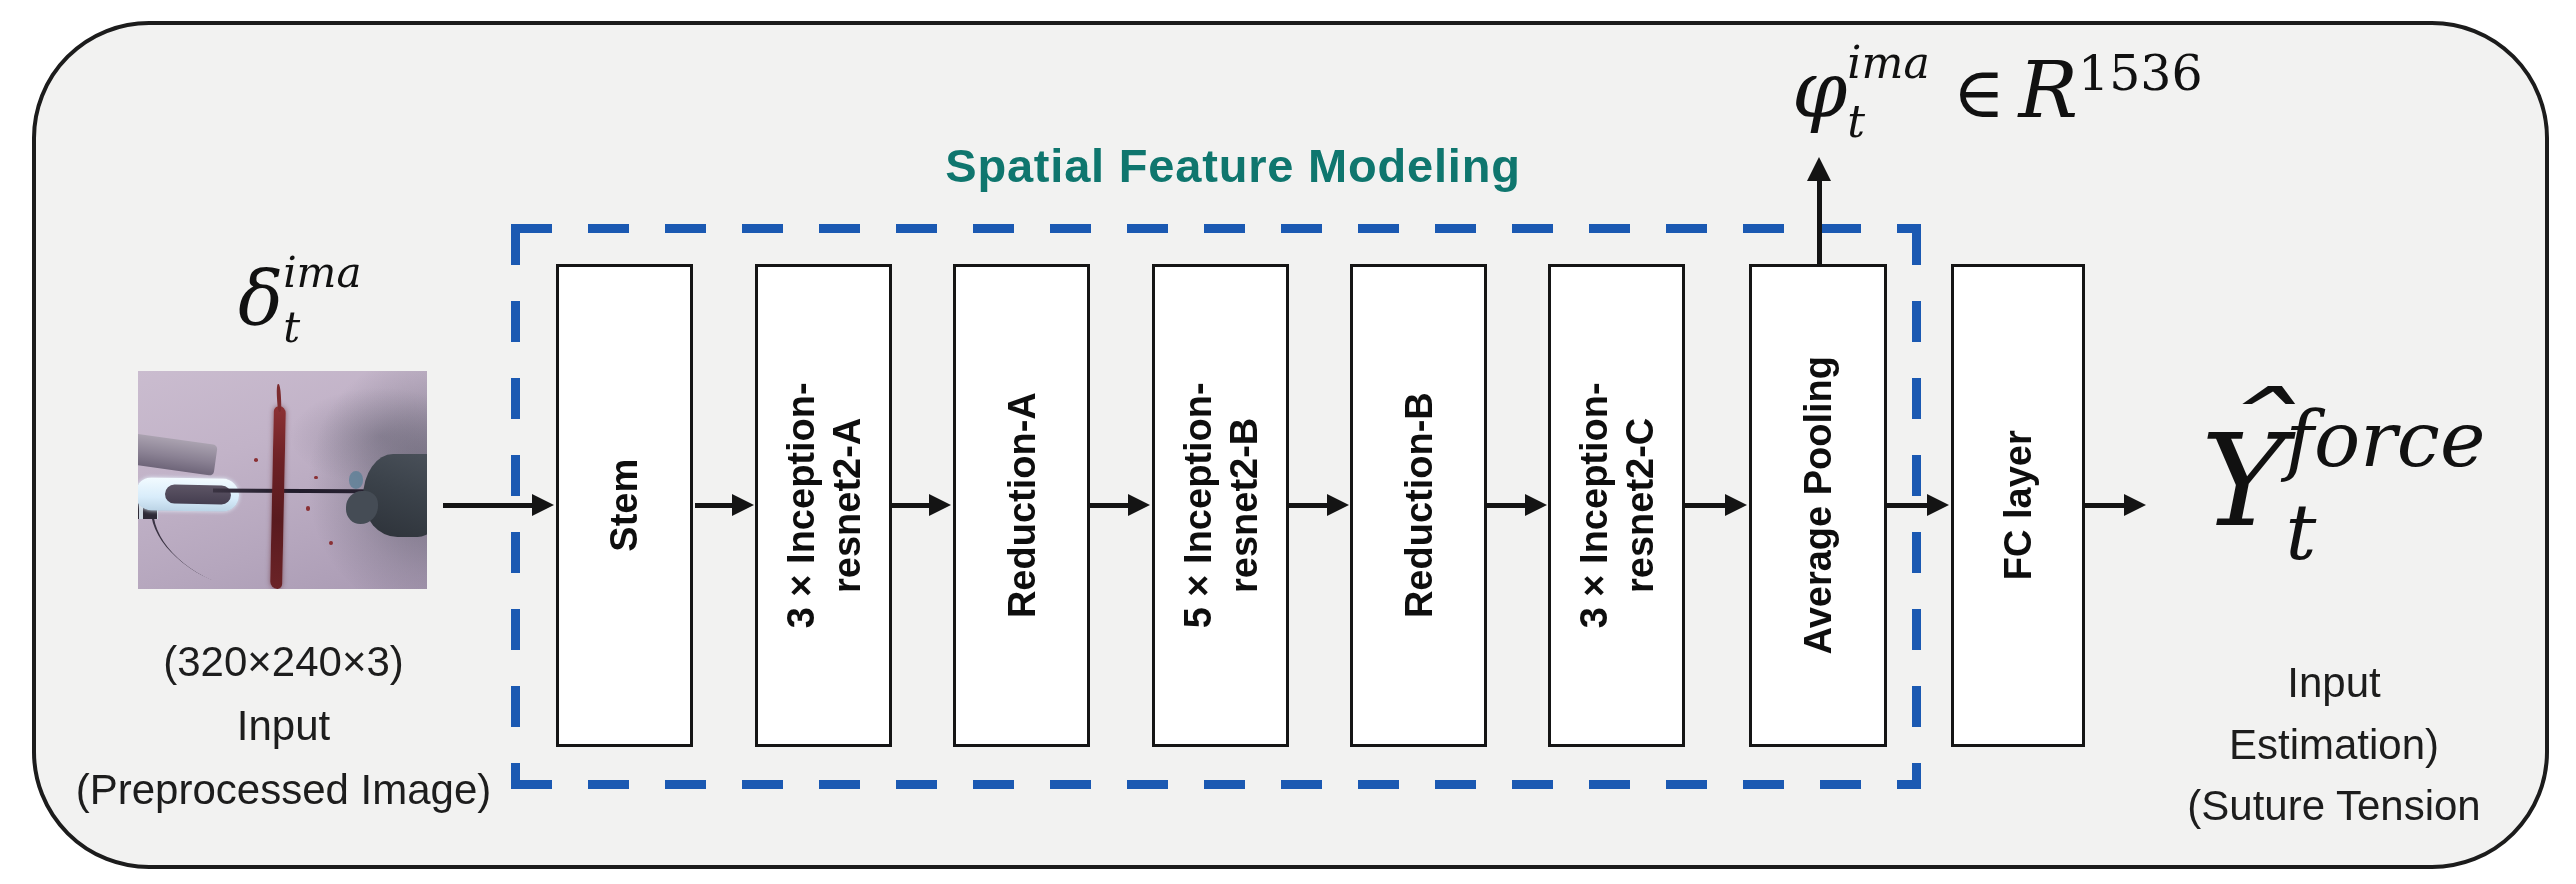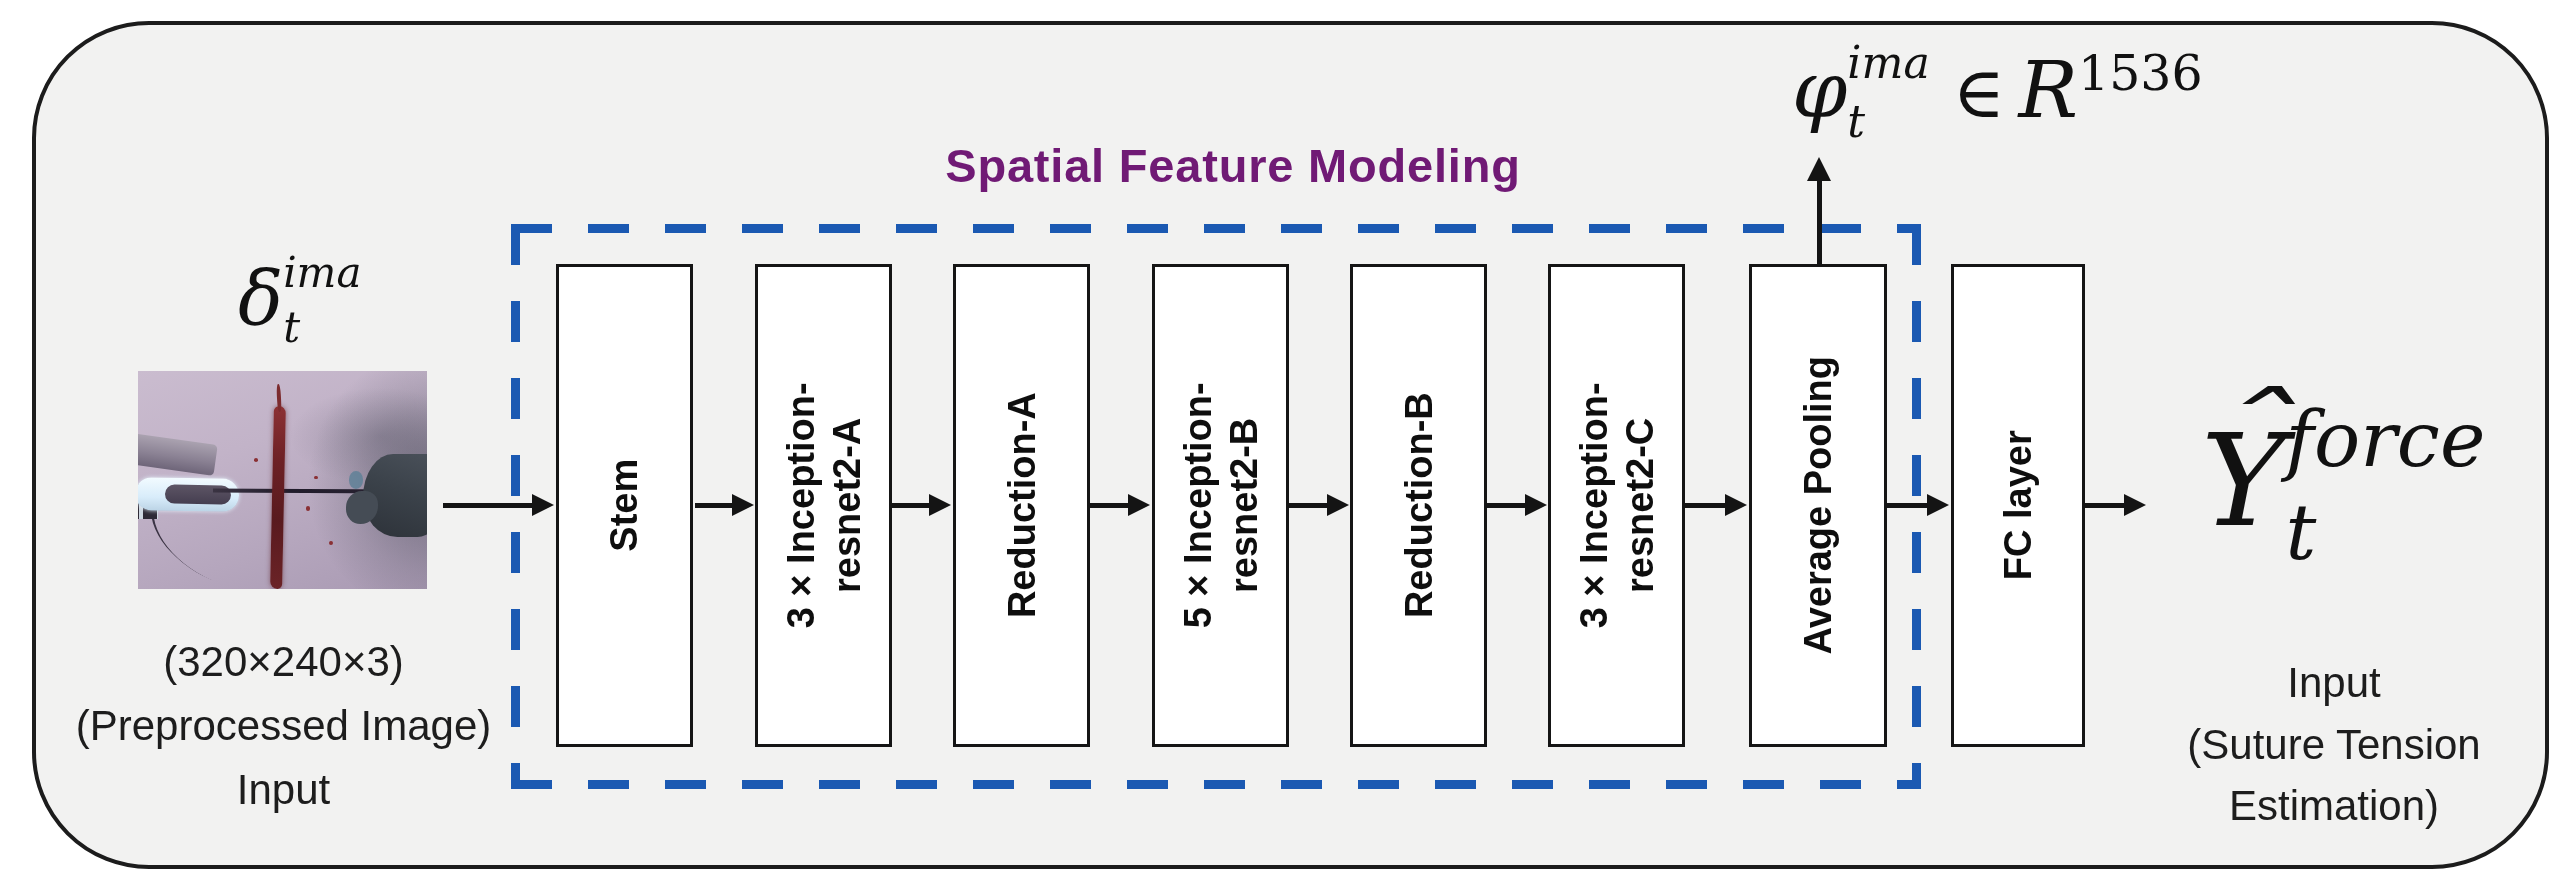--- a/index.html
+++ b/index.html
@@ -6,21 +6,21 @@
   .canvas {
     position:relative; width:2576px; height:885px; background:#ffffff;
     font-family:"Liberation Sans", sans-serif; color:#131313; overflow:hidden;
   }
   .panel {
     position:absolute; left:32px; top:21px; width:2517px; height:848px;
     box-sizing:border-box; background:#f2f2f1; border:4.5px solid #1c1c1c; border-radius:117px;
   }
   .title {
     position:absolute; left:857px; top:138px; width:752px; text-align:center;
-    font-size:47px; font-weight:bold; letter-spacing:0.8px; color:#701a75;
+    font-size:47px; font-weight:bold; letter-spacing:0.8px; color:#0f766e;
   }
   
   .dash-h { position:absolute; height:9px;
     background:repeating-linear-gradient(90deg,#1b59b2 0 41px, transparent 41px 77px); }
   .dash-v { position:absolute; width:9px;
     background:repeating-linear-gradient(180deg,#1b59b2 0 41px, transparent 41px 77px); }
   .dash-top    { left:511px;  top:224px;  width:1409px; }
   .dash-bottom { left:511px;  top:780px; width:1409px; }
   .dash-left   { left:511px;  top:224px;  height:565px; }
   .dash-right  { left:1912px; top:224px;  height:565px; }
@@ -139,22 +139,22 @@
     <div class="speck" style="left:61%;top:48%;width:3.8px;height:3.8px;"></div>
     <div class="speck" style="left:40%;top:40%;width:4.5px;height:3.8px;"></div>
     <div class="speck" style="left:66%;top:78%;width:3.8px;height:3.8px;"></div>
     <div class="gripper"></div>
     <div class="gripper-lump"></div>
     <div class="gripper-glint"></div>
   </div>
 
   <div class="caption input-caption">
     <div>(320×240×3)</div>
+    <div>Input</div>
     <div>(Preprocessed Image)</div>
-    <div>Input</div>
   </div>
 
   <div class="nnbox" style="left:556px;">
     <div class="lbl">Stem</div>
   </div>
   <div class="nnbox" style="left:755px;">
     <div class="lbl">3 × Inception-
 resnet2-A</div>
   </div>
   <div class="nnbox" style="left:953px;">
@@ -198,18 +198,18 @@
 
   <div class="math output-symbol">
     <span class="ybase"><span class="hat">ˆ</span><span>Y</span></span><span class="scripts">
         <span class="ssup">force</span>
         <span class="ssub">t</span>
       </span>
   </div>
 
   <div class="caption output-caption">
     <div>Input</div>
+    <div>Estimation)</div>
     <div>(Suture Tension</div>
-    <div>Estimation)</div>
   </div>
 
 </div>
 
 
 </body></html>

